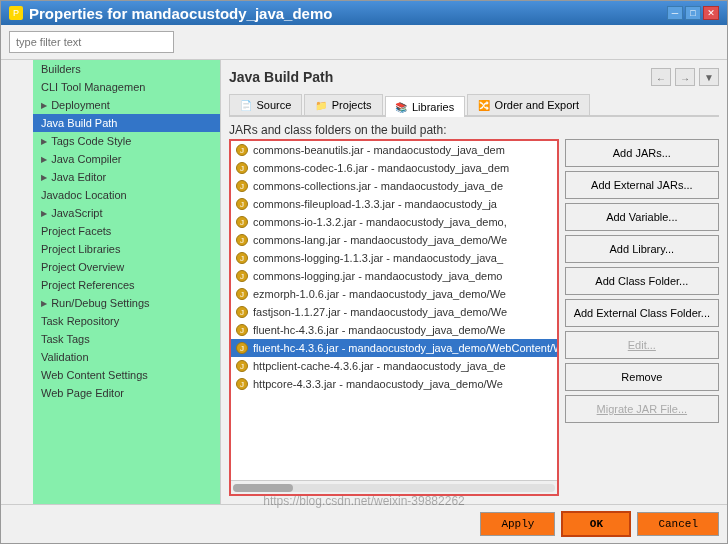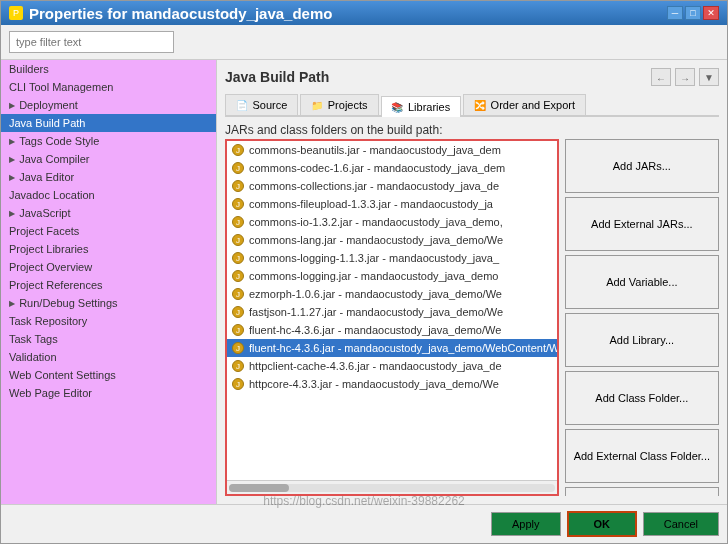--- a/index.html
+++ b/index.html
@@ -98,25 +98,26 @@
       background: white;
     }
 
     .main-split {
       display: flex;
       flex: 1;
       overflow: hidden;
     }
 
     .sidebar {
-      width: 216px;
-      background: #f0abfc;
+      width: 188px;
+      background: #86efac;
       border-right: 1px solid #ccc;
       overflow-y: auto;
       flex-shrink: 0;
+      margin-left: 32px;
     }
 
     .sidebar-item {
       padding: 3px 8px;
       cursor: pointer;
       font-size: 11px;
       color: #333;
       display: flex;
       align-items: center;
       gap: 4px;
@@ -293,21 +294,21 @@
     }
 
     .buttons-panel {
       display: flex;
       flex-direction: column;
       gap: 4px;
       min-width: 130px;
     }
 
     .action-btn {
-      padding: 20px 8px;
+      padding: 7px 8px;
       font-size: 11px;
       background: #f0f0f0;
       border: 1px solid #999;
       cursor: pointer;
       text-align: center;
       white-space: nowrap;
     }
     .action-btn.disabled { color: #aaa; cursor: default; text-decoration: underline; }
 
     .bottom-bar {
@@ -317,24 +318,25 @@
       align-items: center;
       gap: 6px;
       border-top: 1px solid #ccc;
       background: #f0f0f0;
       flex-shrink: 0;
     }
 
     .bottom-btn {
       padding: 5px 20px;
       font-size: 11px;
-      background: #15803d;
+      background: #f97316;
       border: 1px solid #999;
       cursor: pointer;
       min-width: 70px;
+      font-family: Liberation Mono, monospace;
     }
     .bottom-btn.ok-btn {
       border: 2px solid #c2410c;
       font-weight: bold;
     }
 
     .watermark {
       position: absolute;
       bottom: 36px;
       left: 50%;

